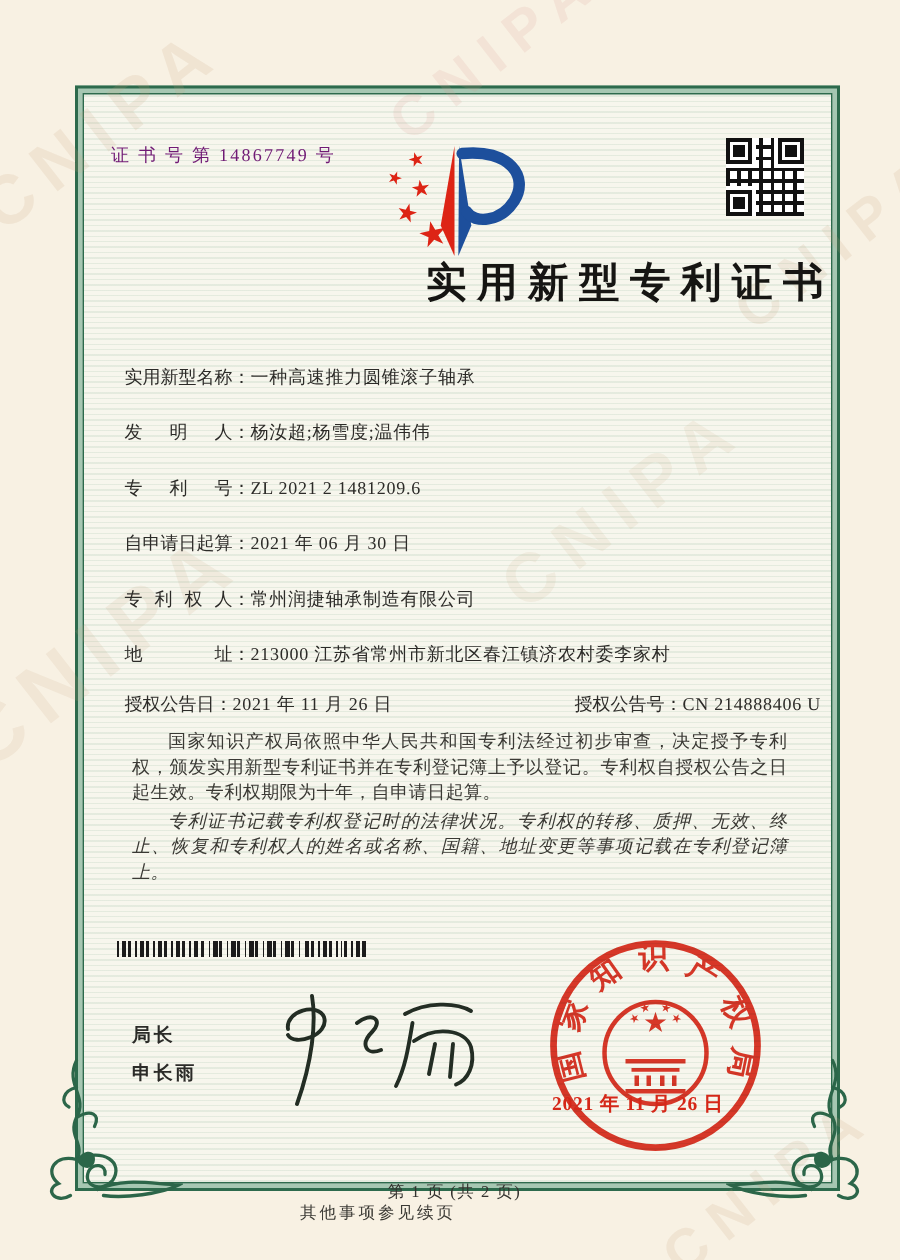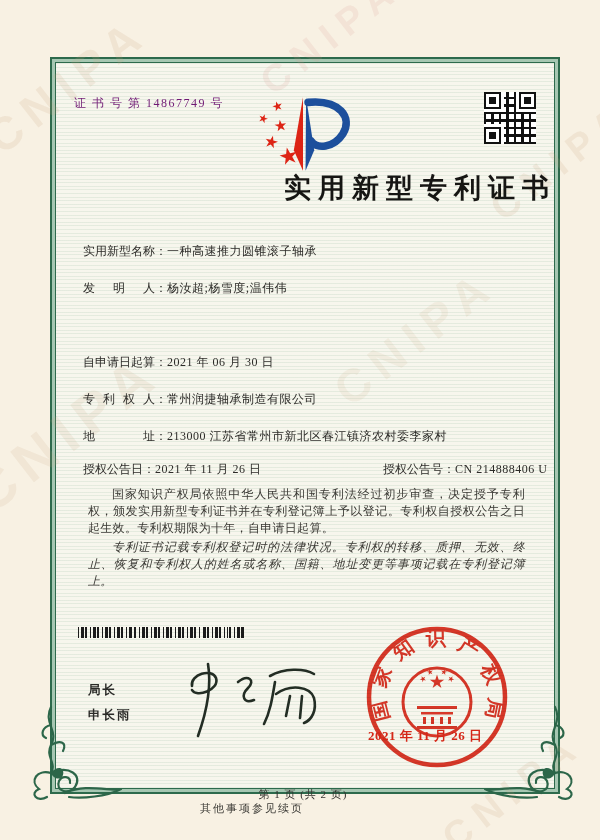--- a/index.html
+++ b/index.html
@@ -256,20 +256,23 @@
     </svg>
 
     <div class="title">实用新型专利证书</div>
 
     <div class="frow" style="top:280px;">
       <span class="flabel">发明人</span><span class="fcolon">：</span><span class="fvalue">杨汝超;杨雪度;温伟伟</span>
     </div>
     <div class="frow" style="top:243px;">
       <span class="flabel">实用新型名称</span><span class="fcolon">：</span><span class="fvalue">一种高速推力圆锥滚子轴承</span>
     </div>
+    <div class="frow" style="top:317px;">
+      <span class="flabel">专利号</span><span class="fcolon">：</span><span class="fvalue">ZL 2021 2 1481209.6</span>
+    </div>
     <div class="frow" style="top:354px;">
       <span class="flabel">自申请日起算</span><span class="fcolon">：</span><span class="fvalue">2021 年 06 月 30 日</span>
     </div>
     <div class="frow" style="top:391px;">
       <span class="flabel">专利权人</span><span class="fcolon">：</span><span class="fvalue">常州润捷轴承制造有限公司</span>
     </div>
     <div class="frow" style="top:428px;">
       <span class="flabel">地址</span><span class="fcolon">：</span><span class="fvalue">213000 江苏省常州市新北区春江镇济农村委李家村</span>
     </div>
 

